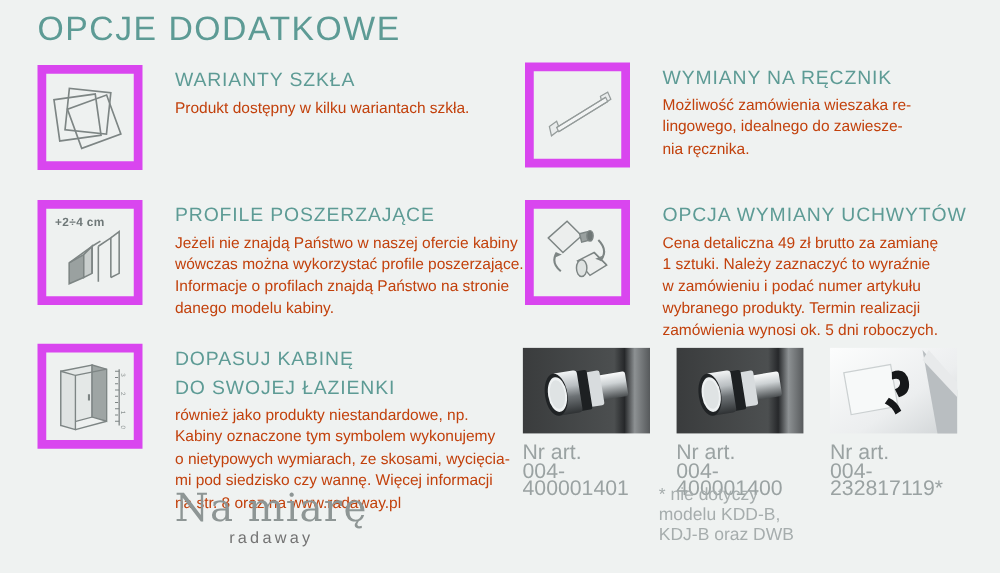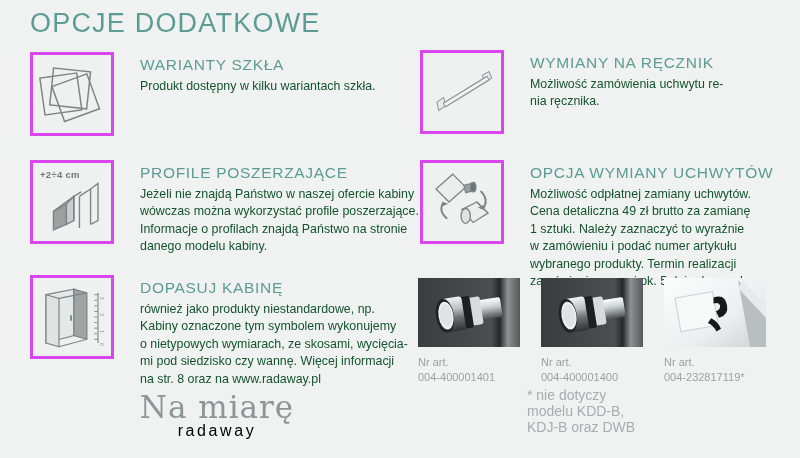--- a/index.html
+++ b/index.html
@@ -15,33 +15,33 @@
   .title{
     position:absolute;left:30px;top:8px;
     font-size:27px;letter-spacing:1.2px;
     color:#5d9b95;font-weight:400;
   }
 
   
   .feature{position:absolute;display:flex;align-items:flex-start;}
   .icon-box{
     width:84px;height:84px;flex:0 0 84px;
-    border:3px solid #d946ef;
+    border:7px solid #d946ef;
     background:#eef1f0;
     position:relative;
     box-sizing:border-box;
   }
   .icon-box svg{display:block;width:100%;height:100%;}
   .ftext{margin-left:26px;padding-top:3px;}
   .fhead{
     color:#5d9b95;font-size:15.5px;letter-spacing:.7px;
     line-height:19px;margin:0 0 4px 0;font-weight:400;white-space:nowrap;
   }
   .fbody{
-    color:#14532d;font-size:12.4px;line-height:17.4px;margin:0;
+    color:#c2410c;font-size:12.4px;line-height:17.4px;margin:0;
   }
   .fbody div{white-space:nowrap;}
 
   
   #f-glass   {left:30px; top:52px;}
   #f-profile {left:30px; top:160px;}
   #f-fit     {left:30px; top:275px;}
   #f-towel   {left:420px;top:50px;}
   #f-handle  {left:420px;top:160px;}
 
@@ -53,36 +53,36 @@
   }
 
   
   .products{position:absolute;left:418px;top:278px;display:flex;gap:21px;}
   .prod{width:102px;}
   .photo{
     width:102px;height:69px;position:relative;overflow:hidden;
     border:0;
   }
   .prod-cap{
-    margin-top:8px;color:#9aa2a2;font-size:11px;line-height:14.5px;
+    margin-top:8px;color:#9aa2a2;font-size:17px;line-height:14.5px;
   }
   .footnote{
     position:absolute;left:527px;top:387px;
     color:#a6adad;font-size:14px;
   }
 
   
   .logo{position:absolute;left:122px;top:390px;text-align:center;width:190px;}
   .logo-script{
     font-family:"DejaVu Serif", serif;
     font-size:31px;color:#8e9695;
     letter-spacing:1px;line-height:34px;
   }
   .logo-sub{
-    font-size:16px;color:#000000;letter-spacing:2.6px;margin-top:-2px;
+    font-size:13px;color:#737373;letter-spacing:2.6px;margin-top:-2px;
   }
 </style>
 </head>
 <body>
 
 <div class="page">
 
   <div class="title">OPCJE DODATKOWE</div>
 
   <div class="feature" id="f-glass">
@@ -145,20 +145,21 @@
         <g fill="#8d9493" font-size="6" font-family="Liberation Sans, sans-serif">
           <text x="72" y="20" transform="rotate(90 72 20)">3</text>
           <text x="72" y="38" transform="rotate(90 72 38)">2</text>
           <text x="72" y="56" transform="rotate(90 72 56)">1</text>
           <text x="72" y="70" transform="rotate(90 72 70)">0</text>
         </g>
       </svg>
     </div>
     <div class="ftext">
       <div class="fhead">DOPASUJ KABINĘ</div>
+      <div class="fhead">DO SWOJEJ ŁAZIENKI</div>
       <div class="fbody">
         <div>również jako produkty niestandardowe, np.</div>
         <div>Kabiny oznaczone tym symbolem wykonujemy</div>
         <div>o nietypowych wymiarach, ze skosami, wycięcia-</div>
         <div>mi pod siedzisko czy wannę. Więcej informacji</div>
         <div>na str. 8 oraz na www.radaway.pl</div>
       </div>
     </div>
   </div>
 
@@ -172,21 +173,22 @@
             <path d="M22 54 L69 25 L71 29 L24 58 Z" fill="#f2f4f4"></path>
             <path d="M22 54 L69 25"></path>
             <path d="M24 58 L71 29"></path>
           </g>
         </g>
       </svg>
     </div>
     <div class="ftext">
       <div class="fhead">WYMIANY NA RĘCZNIK</div>
       <div class="fbody">
-        <div>Możliwość zamówienia uchwytu re-</div>
+        <div>Możliwość zamówienia wieszaka re-</div>
+        <div>lingowego, idealnego do zawiesze-</div>
         <div>nia ręcznika.</div>
       </div>
     </div>
   </div>
 
   <div class="feature" id="f-handle">
     <div class="icon-box">
       <svg viewBox="0 0 84 84">
         <g stroke="#7d8584" stroke-width="1.4" fill="none">
           <path d="M14 28 L32 12 L46 26 L28 42 Z" fill="#eceeed"></path>
@@ -202,21 +204,20 @@
         </g>
         <g fill="#7d8584">
           <path d="M64 50 l-5 -2 l7 -3 z"></path>
           <path d="M22 42 l5 2 l-7 3 z"></path>
         </g>
       </svg>
     </div>
     <div class="ftext">
       <div class="fhead">OPCJA WYMIANY UCHWYTÓW</div>
       <div class="fbody">
-        <div>Możliwość odpłatnej zamiany uchwytów.</div>
         <div>Cena detaliczna 49 zł brutto za zamianę</div>
         <div>1 sztuki. Należy zaznaczyć to wyraźnie</div>
         <div>w zamówieniu i podać numer artykułu</div>
         <div>wybranego produkty. Termin realizacji</div>
         <div>zamówienia wynosi ok. 5 dni roboczych.</div>
       </div>
     </div>
   </div>
 
   <div class="products">

